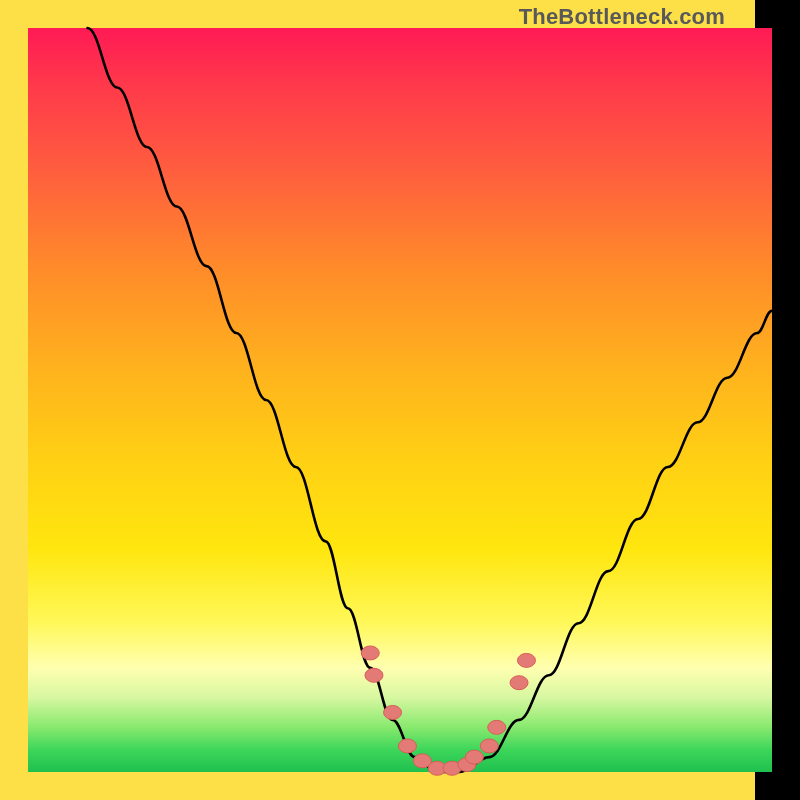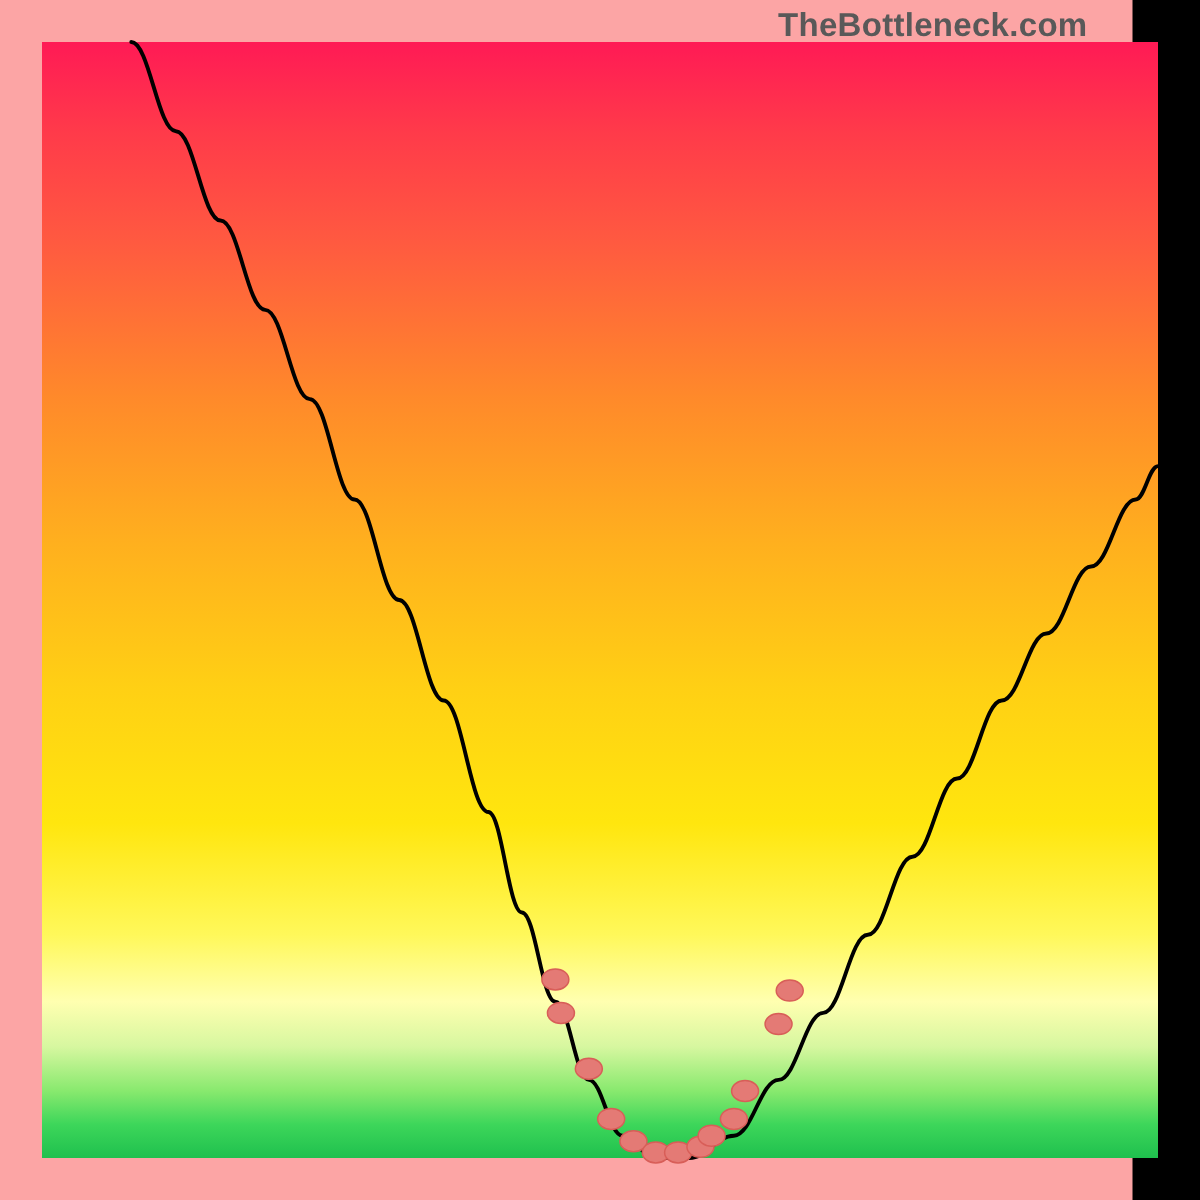--- a/index.html
+++ b/index.html
@@ -10,21 +10,21 @@
     overflow: hidden;
     background: #000;
     font-family: Arial, Helvetica, sans-serif;
   }
   .frame {
     position: absolute;
     top: 0;
     left: 0;
     width: 755px;
     height: 800px;
-    background: #fca5a5;
+    background: #fde047;
   }
   .plot {
     position: absolute;
     top: 28px;
     left: 28px;
     width: 744px;
     height: 744px;
     background: linear-gradient(to bottom,
       #ff1a55 0%,
       #ff3a4a 8%,

